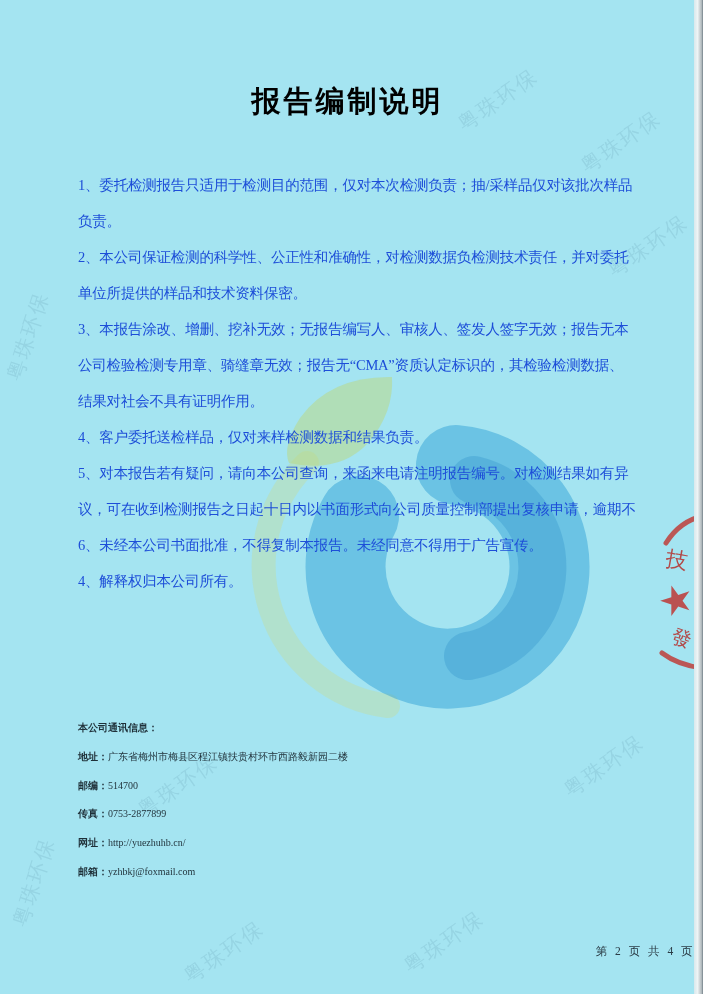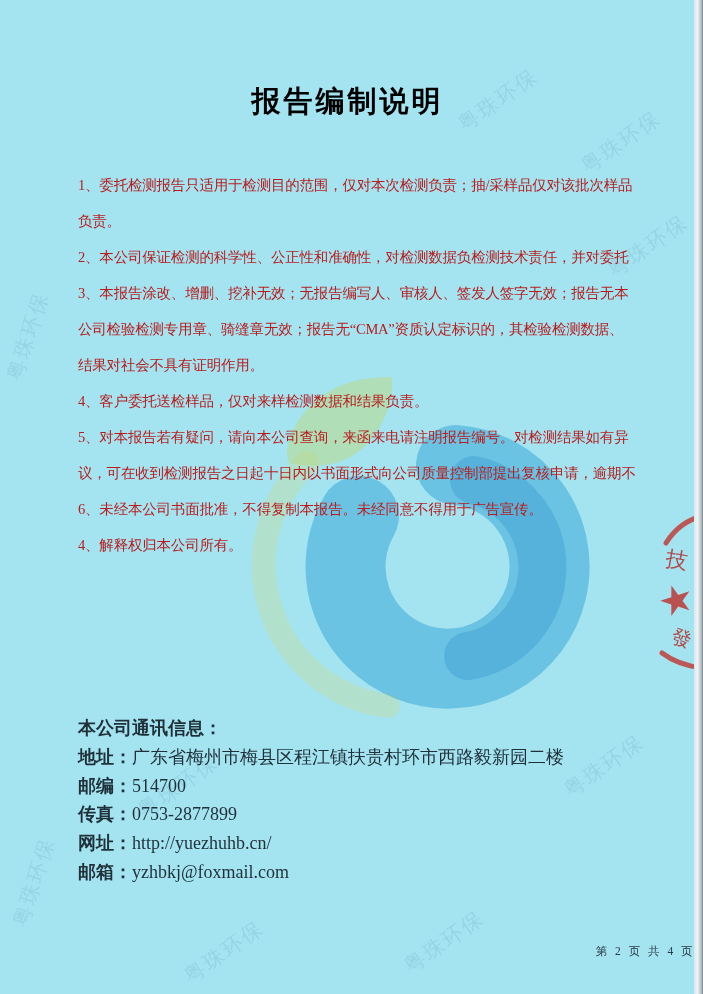--- a/index.html
+++ b/index.html
@@ -16,27 +16,27 @@
     position:absolute;right:0;top:0;width:8px;height:994px;
     background:linear-gradient(to right,#d8e8ec 0%,#eef4f5 45%,#a9b2b6 100%);
     border-right:1px solid #87939a;
   }
   .doc-title{
     position:absolute;left:0;top:82px;width:695px;text-align:center;
     font-family:"Liberation Sans","DejaVu Sans",sans-serif;
     font-weight:bold;font-size:29px;letter-spacing:3px;color:#000000;
   }
   .notes{
-    position:absolute;left:78px;top:167px;width:566px;color:#b91c1c;
+    position:absolute;left:78px;top:167px;width:566px;color:#1d4ed8;
     font-size:14.5px;letter-spacing:-0.2px;
   }
   .note-line{height:36px;line-height:36px;white-space:nowrap;}
   .contact{
     position:absolute;left:78px;top:714px;width:560px;color:#1f3039;
-    font-size:18px;
+    font-size:10px;
   }
   .contact-line{height:28.8px;line-height:28.8px;white-space:nowrap;}
   .contact-heading,.contact-label{font-weight:600;}
   .contact-value{font-weight:normal;}
   .page-footer{
     position:absolute;left:0;top:940px;width:695px;text-align:right;
     font-size:11.5px;letter-spacing:2.5px;color:#2a3b45;line-height:22px;
   }
   
   .logo-watermark{position:absolute;left:250px;top:280px;width:390px;height:460px;pointer-events:none;}
@@ -75,20 +75,21 @@
 
     <path d="M 474 480 A 90 90 0 0 1 468 656" fill="none" stroke="#2388c5" stroke-width="48" stroke-linecap="round" opacity="0.28"></path>
   </svg>
 
   <div class="doc-title">报告编制说明</div>
 
   <div class="notes">
     <div class="note-line">1、委托检测报告只适用于检测目的范围，仅对本次检测负责；抽/采样品仅对该批次样品</div>
     <div class="note-line">负责。</div>
     <div class="note-line">2、本公司保证检测的科学性、公正性和准确性，对检测数据负检测技术责任，并对委托</div>
+    <div class="note-line">单位所提供的样品和技术资料保密。</div>
     <div class="note-line">3、本报告涂改、增删、挖补无效；无报告编写人、审核人、签发人签字无效；报告无本</div>
     <div class="note-line">公司检验检测专用章、骑缝章无效；报告无“CMA”资质认定标识的，其检验检测数据、</div>
     <div class="note-line">结果对社会不具有证明作用。</div>
     <div class="note-line">4、客户委托送检样品，仅对来样检测数据和结果负责。</div>
     <div class="note-line">5、对本报告若有疑问，请向本公司查询，来函来电请注明报告编号。对检测结果如有异</div>
     <div class="note-line">议，可在收到检测报告之日起十日内以书面形式向公司质量控制部提出复核申请，逾期不</div>
     <div class="note-line">6、未经本公司书面批准，不得复制本报告。未经同意不得用于广告宣传。</div>
     <div class="note-line">4、解释权归本公司所有。</div>
   </div>
 

